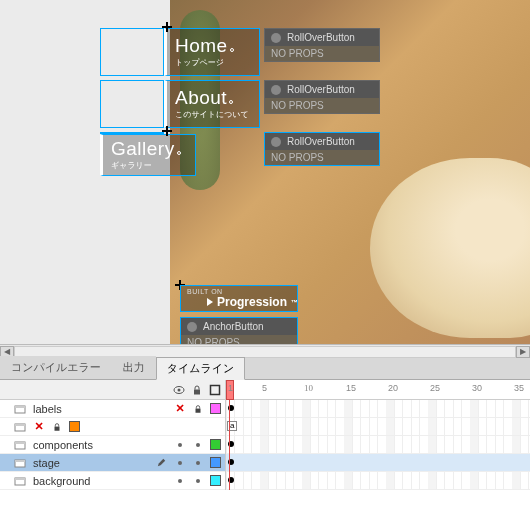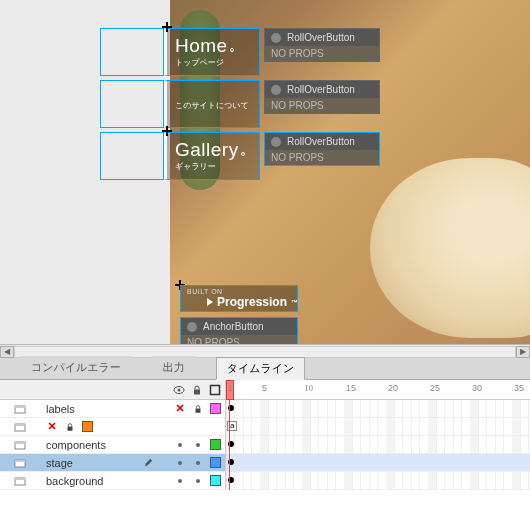--- a/index.html
+++ b/index.html
@@ -29,34 +29,34 @@
   .badge-box { position: absolute; border: 1px solid #00a8ff; background: rgba(0,0,0,0.35); padding: 2px 6px; }
   .badge-title { color: #fff; font-size: 12px; font-weight: bold; display: flex; align-items: center; gap: 4px; padding-left: 20px; }
   .badge-title .arrow { display: inline-block; width: 0; height: 0; border-left: 6px solid #fff; border-top: 4px solid transparent; border-bottom: 4px solid transparent; }
   .builton { font-size: 7px; color: #ddd; letter-spacing: 0.5px; }
   
   .hscroll { position: absolute; left: 0; bottom: 0; width: 530px; height: 14px; background: #e8e8e8; border-top: 1px solid #bbb; display: flex; align-items: center; }
   .hscroll .arrow { width: 14px; height: 12px; background: #ddd; border: 1px solid #aaa; display: flex; align-items: center; justify-content: center; font-size: 8px; color: #666; }
   .hscroll .track { flex: 1; height: 12px; background: #eee; border: 1px solid #ccc; }
   
   .tabs { position: relative; width: 530px; height: 22px; background: #d8d8d8; border-bottom: 1px solid #aaa; display: flex; align-items: flex-end; }
-  .tab { padding: 3px 10px; font-size: 11px; color: #555; background: #d8d8d8; border: 1px solid transparent; cursor: pointer; margin-left: 20px; }
+  .tab { padding: 3px 10px; font-size: 11px; color: #555; background: #d8d8d8; border: 1px solid transparent; cursor: pointer; }
   .tab.active { background: #f0f0f0; border: 1px solid #aaa; border-bottom: 1px solid #f0f0f0; color: #000; position: relative; top: 1px; }
   
   .timeline { position: relative; width: 530px; height: 125px; background: #fff; }
   .tl-header { display: flex; height: 20px; border-bottom: 1px solid #ccc; background: #f0f0f0; }
   .tl-layers-head { width: 225px; display: flex; align-items: center; justify-content: flex-end; padding-right: 4px; gap: 6px; }
   .tl-icon { width: 12px; height: 12px; display: inline-flex; align-items: center; justify-content: center; }
   .tl-ruler { flex: 1; position: relative; background: #fff; border-left: 1px solid #ccc; }
   .ruler-num { position: absolute; top: 3px; font-size: 9px; color: #888; }
   .playhead-top { position: absolute; top: 0; left: 0; width: 8px; height: 20px; background: #ff7b7b; border: 1px solid #c94444; }
   
   .tl-body { display: flex; }
   .tl-layers { width: 225px; }
-  .layer-row { display: flex; align-items: center; height: 18px; border-bottom: 1px solid #eee; padding-left: 14px; gap: 20px; }
+  .layer-row { display: flex; align-items: center; height: 18px; border-bottom: 1px solid #eee; padding-left: 14px; gap: 7px; }
   .layer-row.selected { background: #a8c8e8; }
   .layer-icon { width: 12px; height: 12px; }
   .layer-name { flex: 1; font-size: 11px; color: #333; }
   .layer-dots { display: flex; gap: 6px; align-items: center; padding-right: 4px; }
   .dot-cell { width: 12px; height: 12px; display: flex; align-items: center; justify-content: center; }
   .small-dot { width: 4px; height: 4px; background: #666; border-radius: 50%; }
   .x-red { color: #d00; font-weight: bold; font-size: 11px; }
   .lock-dark { width: 10px; height: 10px; }
   .color-sq { width: 11px; height: 11px; border: 1px solid #555; }
   
@@ -80,24 +80,25 @@
   <div class="nav-row" style="left:100px; top:28px;">
     <div class="nav-spacer"></div>
     <div class="nav-btn">
       <span class="nav-title"><span>Home</span><span class="dot"></span></span>
       <span class="nav-sub">トップページ</span>
     </div>
   </div>
   <div class="nav-row" style="left:100px; top:80px;">
     <div class="nav-spacer"></div>
     <div class="nav-btn">
+      <span class="nav-title"><span>About</span><span class="dot"></span></span>
       <span class="nav-sub">このサイトについて</span>
     </div>
   </div>
-  <div class="nav-row" style="left:100px; top:132px;">
+  <div class="nav-row" style="left:100px; top:132px;flex-direction:column;">
     <div class="nav-spacer"></div>
     <div class="nav-btn">
       <span class="nav-title"><span>Gallery</span><span class="dot"></span></span>
       <span class="nav-sub">ギャラリー</span>
     </div>
   </div>
 
   <div class="crossmark" style="left:162px; top:22px;"></div>
   <div class="crossmark" style="left:162px; top:126px;"></div>
 

